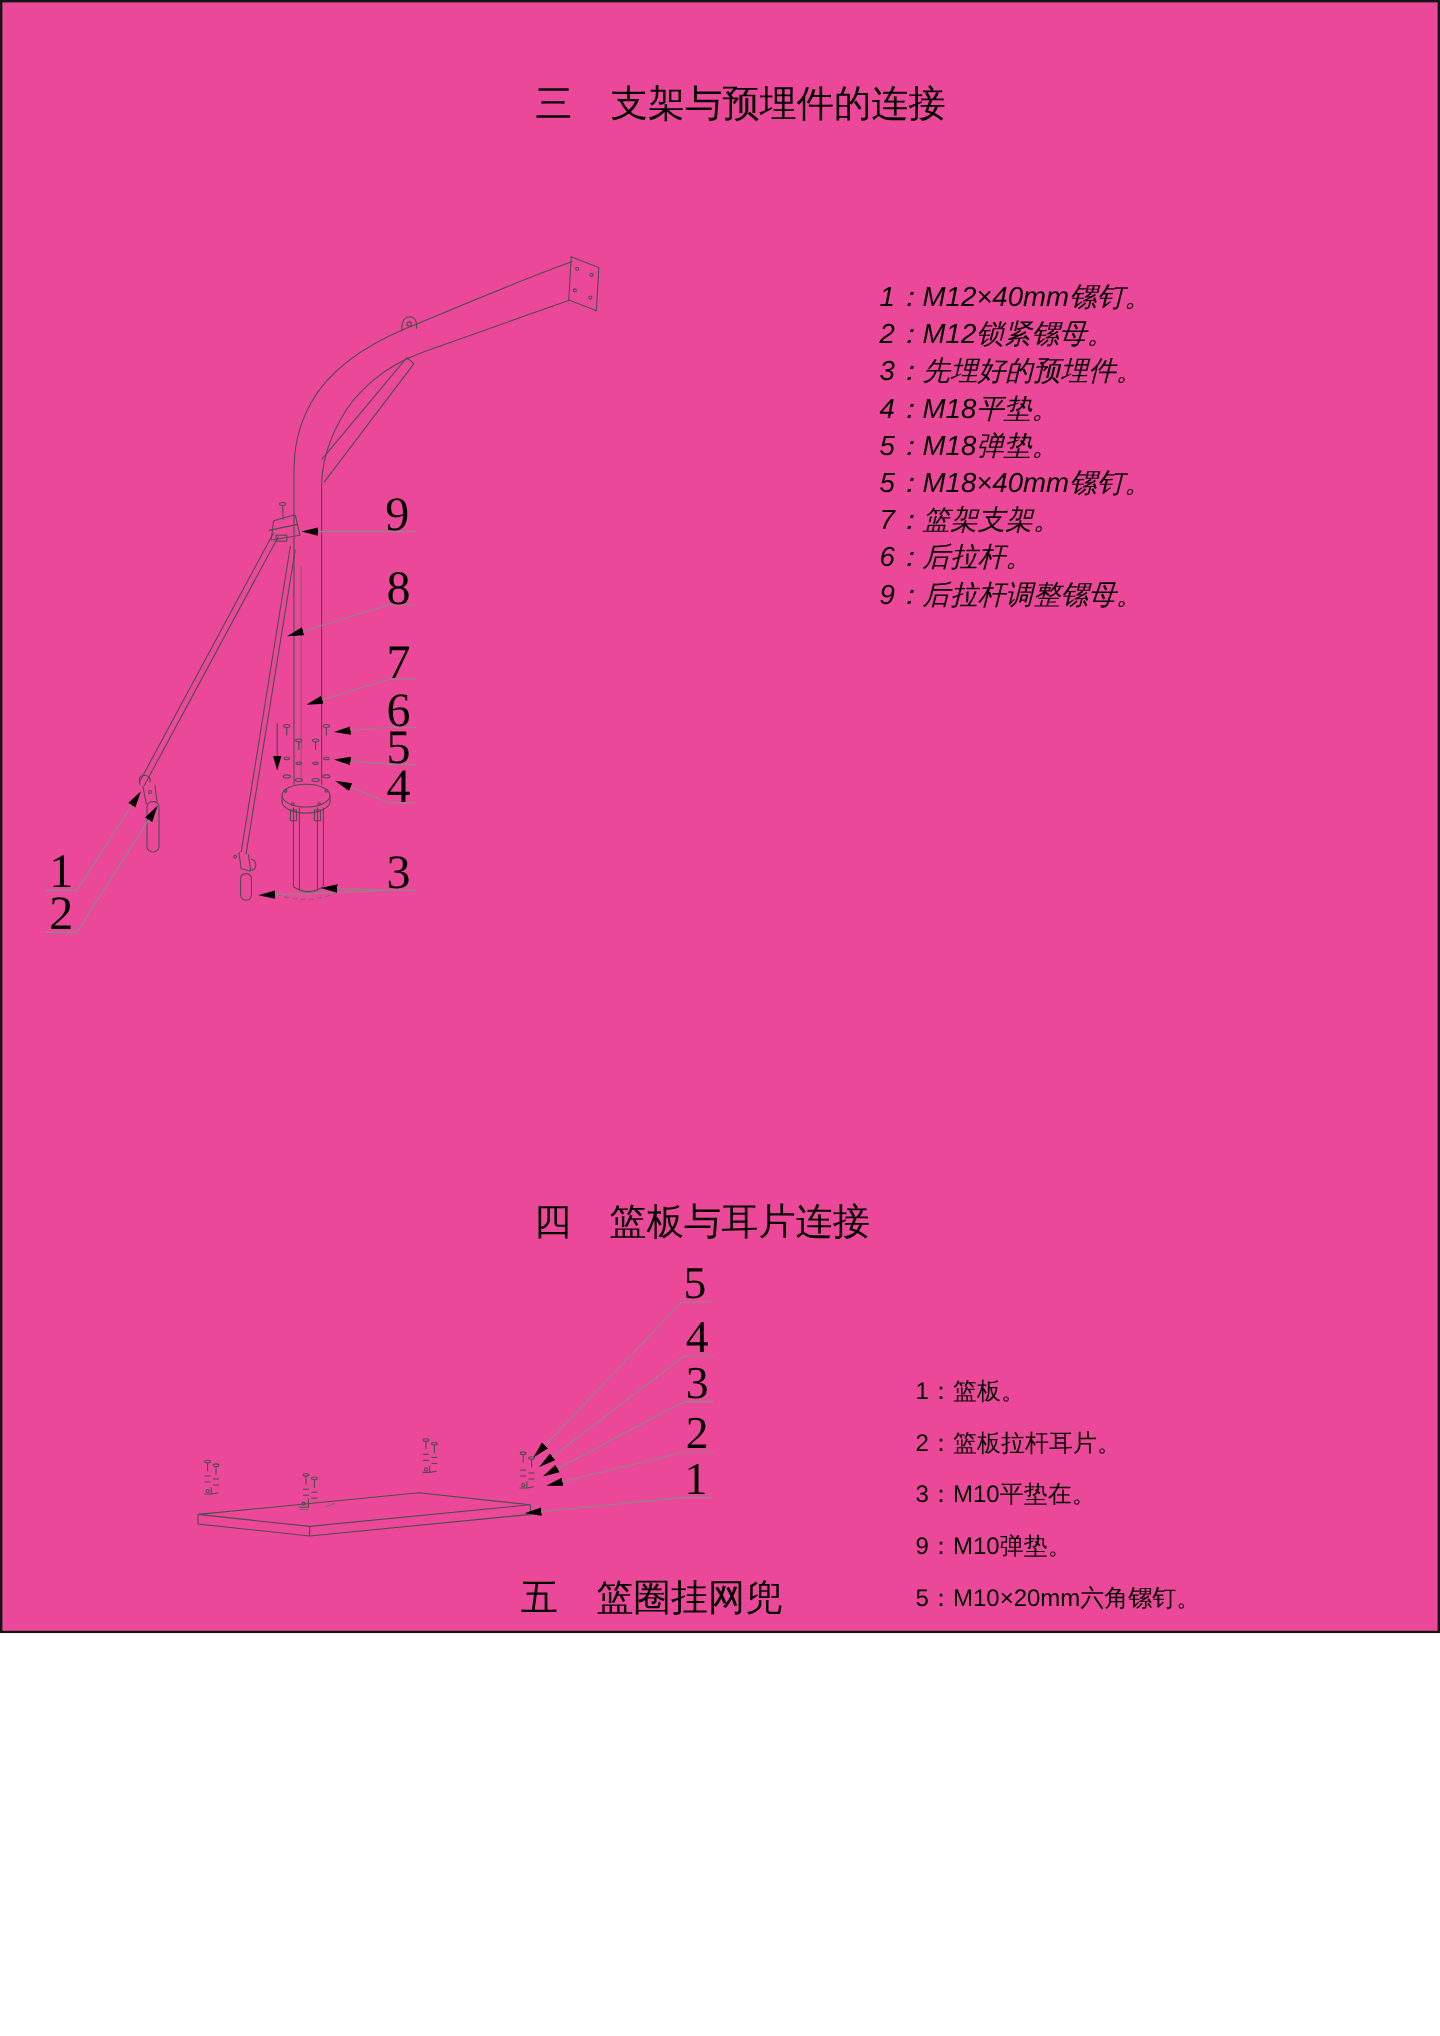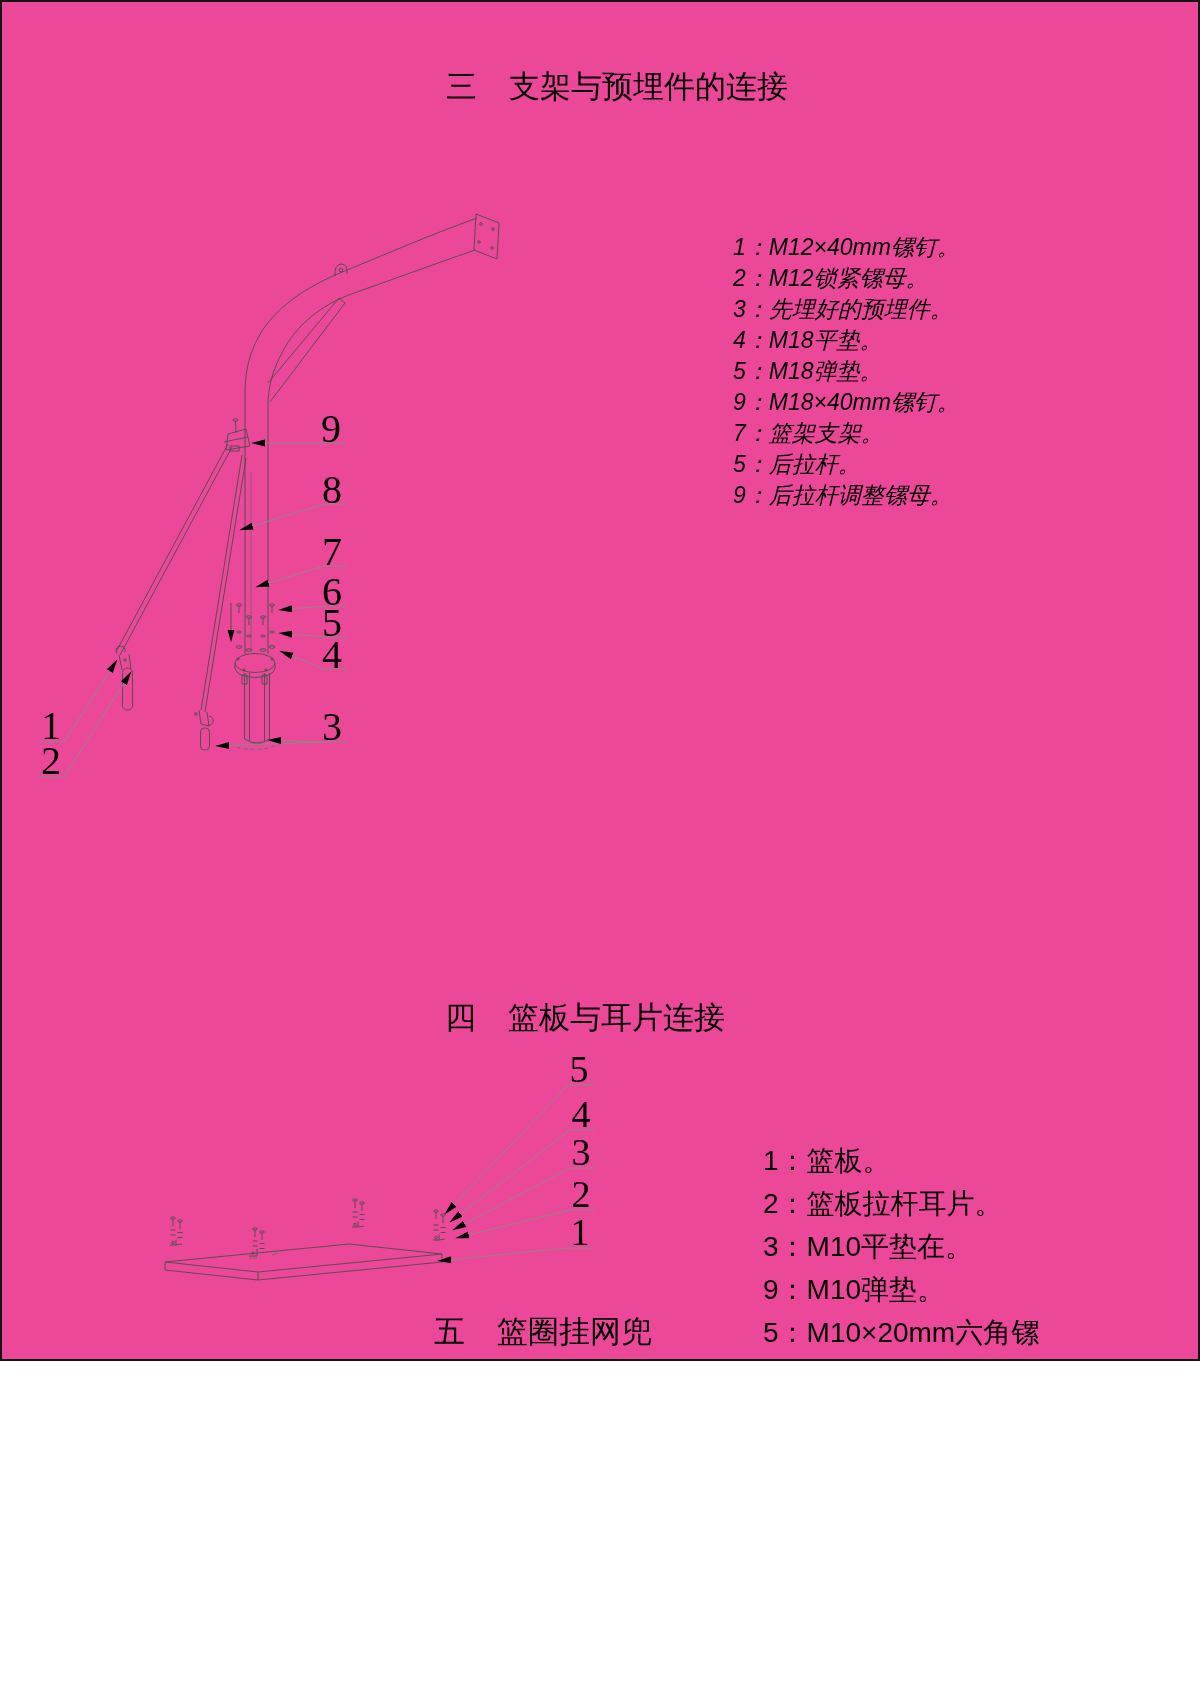--- a/index.html
+++ b/index.html
@@ -2,21 +2,21 @@
 <html><head>
 <meta charset="utf-8">
 <style>
   html,body{margin:0;padding:0;background:#fff;}
   .page{position:relative;width:1200px;height:1361px;background:#ec4899;border:2px solid #141414;box-sizing:border-box;overflow:hidden;font-family:"Liberation Serif",serif;color:#000;}
   .sec-title{position:absolute;font-size:31px;line-height:34px;white-space:nowrap;font-family:"Liberation Serif",serif;}
   .sec-title .gap{display:inline-block;width:32px;}
   .plist{position:absolute;font-family:"Liberation Sans","Liberation Serif",serif;}
   .plist .li{white-space:normal;}
   #list1{left:731px;top:230px;font-size:23px;line-height:31px;font-style:italic;}
-  #list2{left:761px;top:1137px;font-size:28px;line-height:43px;width:300px;}
+  #list2{left:761px;top:1137px;font-size:20px;line-height:43px;width:300px;}
   svg{position:absolute;overflow:visible;}
   .draw{stroke:#4d4d4d;stroke-width:0.9;fill:none;}
   .leader{stroke:#8a8a8a;stroke-width:0.9;fill:none;}
   .co{font-family:"Liberation Serif",serif;font-size:40px;fill:#000;text-anchor:middle;}
   .co2{font-family:"Liberation Serif",serif;font-size:38px;fill:#000;text-anchor:middle;}
   .thin{stroke:#6a6a6a;stroke-width:0.8;fill:none;}
 </style>
 </head>
 <body>
 
@@ -25,23 +25,23 @@
   <div class="sec-title" style="left:444px;top:68px;">
     <span>三</span><span class="gap"></span><span>支架与预埋件的连接</span>
   </div>
 
   <div class="plist" id="list1">
     <div class="li">1：M12×40mm镙钉。</div>
     <div class="li">2：M12锁紧镙母。</div>
     <div class="li">3：先埋好的预埋件。</div>
     <div class="li">4：M18平垫。</div>
     <div class="li">5：M18弹垫。</div>
-    <div class="li">9：M18×40mm镙钉。</div>
+    <div class="li">5：M18×40mm镙钉。</div>
     <div class="li">7：篮架支架。</div>
-    <div class="li">5：后拉杆。</div>
+    <div class="li">6：后拉杆。</div>
     <div class="li">9：后拉杆调整镙母。</div>
   </div>
 
   <svg style="left:0;top:190px;" width="540" height="590" viewBox="0 190 540 590">
     <defs>
       <marker id="arr1" markerWidth="14" markerHeight="9" refX="13.2" refY="4.5" orient="auto" markerUnits="userSpaceOnUse">
         <path d="M14,4.5 L0,1 L0,8 Z" fill="#000"></path>
       </marker>
     </defs>
 

